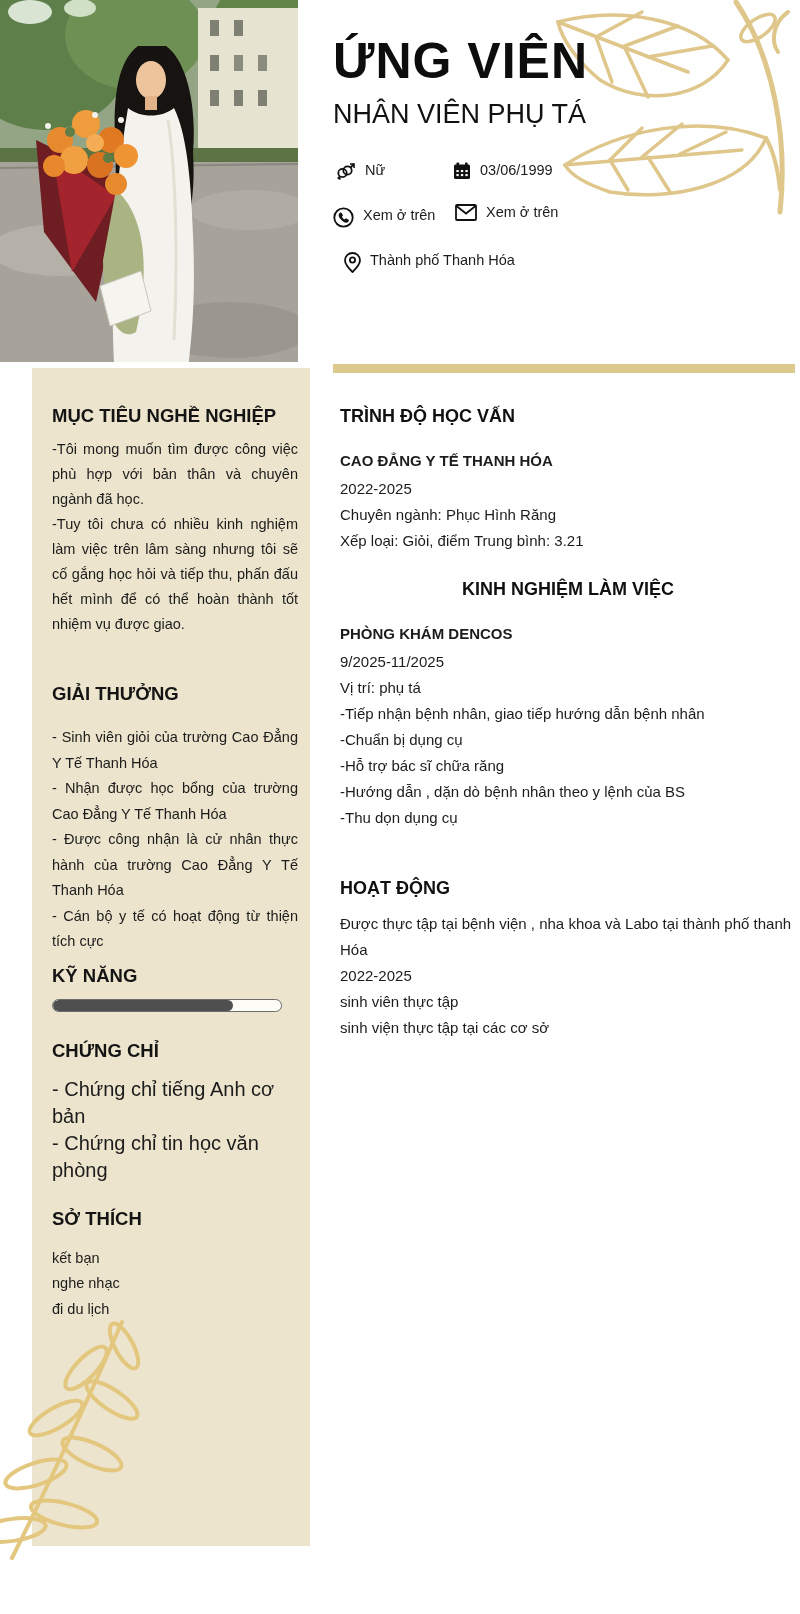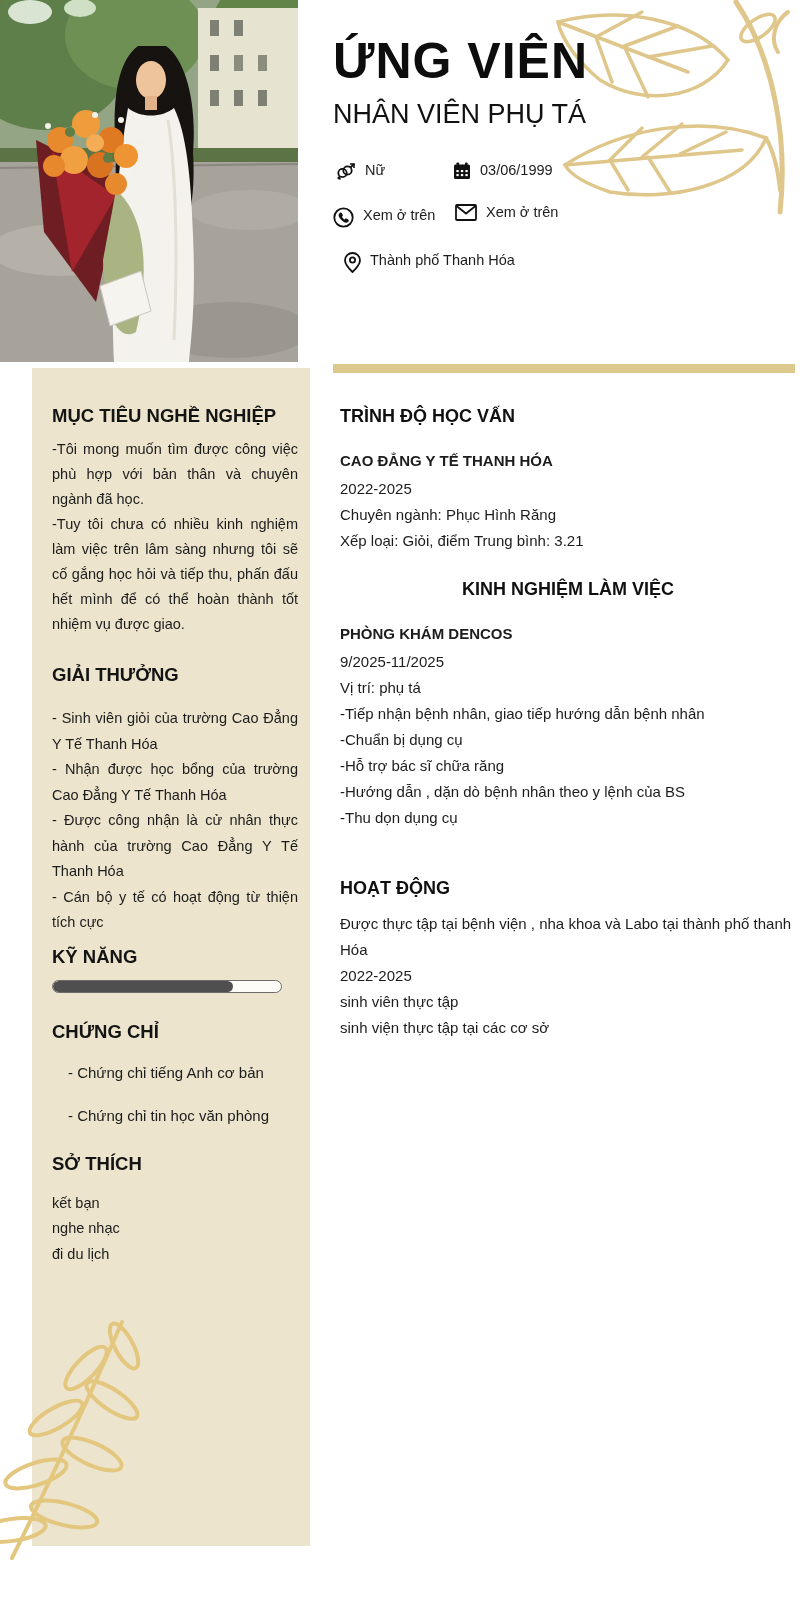--- a/index.html
+++ b/index.html
@@ -26,27 +26,27 @@
   .c-loc{left:11px;top:100px;}
   .c-item svg{flex:0 0 auto;}
   
   .gold-bar{position:absolute;left:333px;top:364px;width:462px;height:9px;background:#dcc98e;}
   
   .sidebar{
     position:absolute;left:32px;top:368px;width:278px;height:1178px;
     background:#ece4cc;box-sizing:border-box;padding:37px 12px 0 20px;z-index:1;
   }
   .sb-h{font-size:18.5px;font-weight:700;color:#141414;margin:0 0 10px 0;line-height:22px;}
-  .sb-h.mt-awards{margin-top:27px;margin-bottom:20px;}
+  .sb-h.mt-awards{margin-top:46px;margin-bottom:20px;}
   .sb-h.mt-skills{margin-top:10px;margin-bottom:12px;}
   .sb-h.mt-certs{margin-top:28px;margin-bottom:14px;}
   .sb-h.mt-hobby{margin-top:24px;margin-bottom:16px;}
   .sb-p{font-size:14.5px;line-height:25px;text-align:justify;margin:0;}
   .sb-item{font-size:14.5px;line-height:25.5px;text-align:justify;margin:0;}
-  .sb-line{font-size:15px;line-height:27px;margin:16px;}
+  .sb-line{font-size:20px;line-height:27px;margin:0;}
   .sb-hobby{font-size:14.5px;line-height:25.5px;margin:0;}
   .skill-label{font-size:14.5px;line-height:25px;margin:0;}
   .skill-track{
     margin-top:6px;width:230px;height:13px;border:1px solid #6b6b6b;border-radius:8px;
     background:#fdfcf6;box-sizing:border-box;overflow:hidden;
   }
   .skill-fill{height:100%;background:#4f4f4f;border-radius:8px;}
   
   .main{position:absolute;left:340px;top:384px;width:456px;z-index:1;}
   .m-h{font-size:18px;font-weight:700;color:#101010;margin:0;line-height:22px;}

